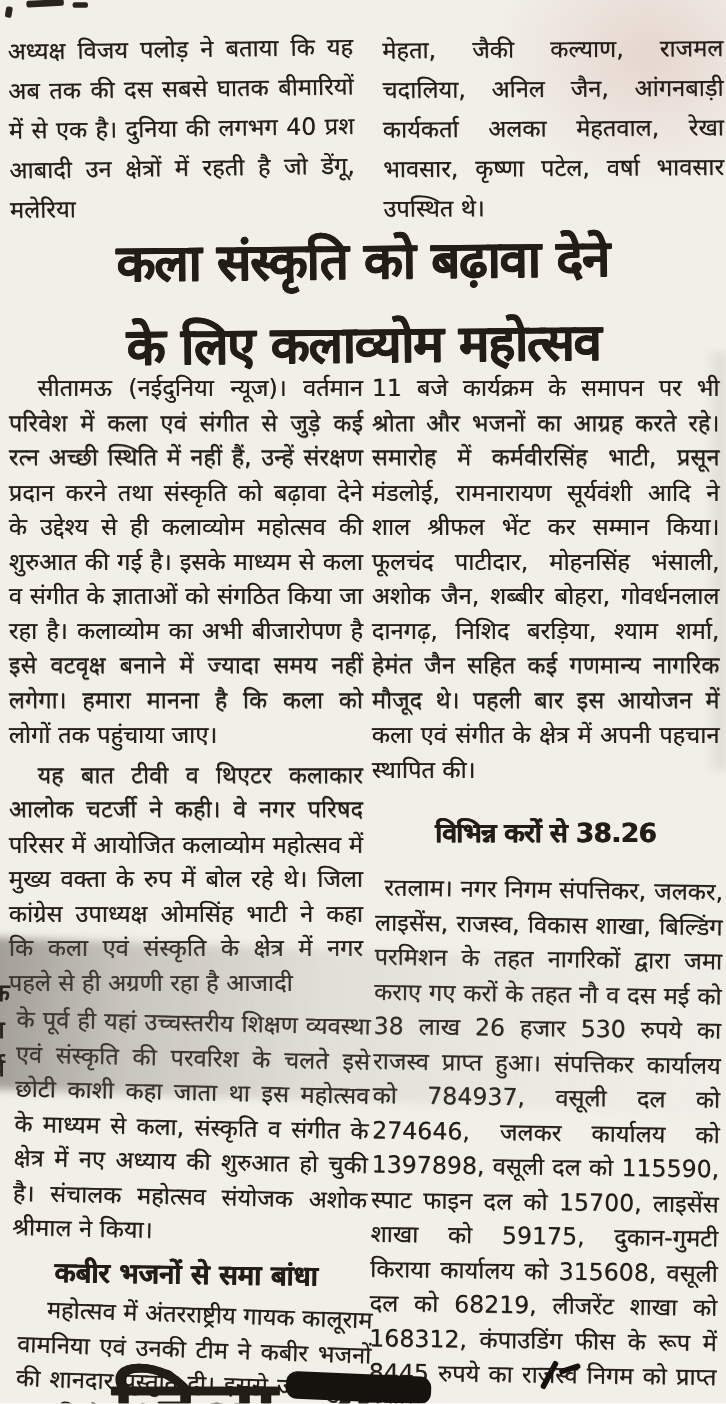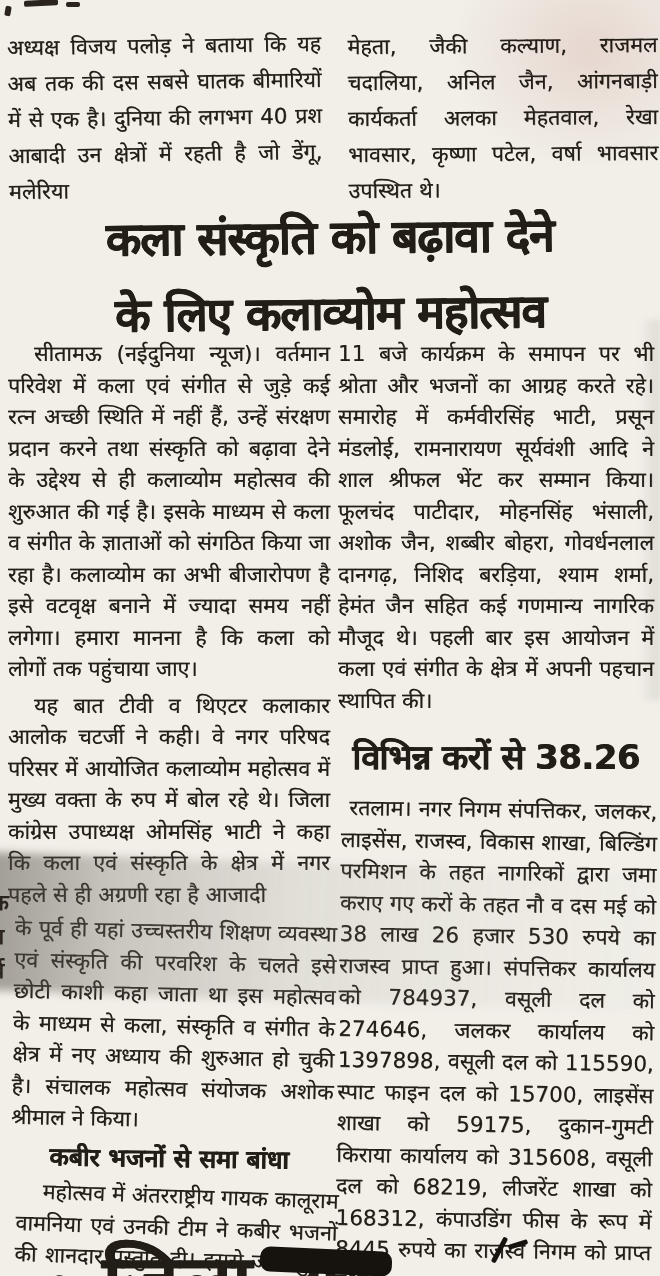--- a/index.html
+++ b/index.html
@@ -42,21 +42,21 @@
     text-shadow:0.35px 0.35px 0 rgba(35,30,24,0.6);}
   .col-left{left:8px;width:322px;}
   .col-right{left:338px;width:316px;}
   .col p{margin:0 0 5px 0;}
   .indent{text-indent:26px;}
   .small-indent{text-indent:8px;}
   .p2b{transform:rotate(1.2deg) translateX(5px);}
   .subhead{font-weight:bold;font-size:25px;line-height:32px;text-align:center;margin:7px 0 5px;
     transform:rotate(0.8deg);text-shadow:0.6px 0 0 #221d17;}
   .p3{transform:rotate(1.9deg) translateX(7px);}
-  .headline2{font-weight:bold;font-size:34px;line-height:50px;text-align:center;
+  .headline2{font-weight:bold;font-size:24px;line-height:50px;text-align:center;
     margin:16px 0 12px;letter-spacing:-0.5px;text-shadow:0.7px 0 0 #221d17;white-space:nowrap;}
   .a2body{transform:rotate(0.8deg);}
 
   
   .bottom-headline{position:absolute;left:102px;top:1228px;font-size:76px;font-weight:bold;
     letter-spacing:2px;white-space:nowrap;text-shadow:1px 0 0 #16120e;}
   .smear{position:absolute;left:260px;top:1249px;width:132px;height:25px;background:#16120e;
     border-radius:10px;transform:rotate(2.5deg);}
   .stroke-frag-a{position:absolute;left:497px;top:1236px;width:5px;height:28px;background:#16120e;
     transform:rotate(28deg);border-radius:2px;}

